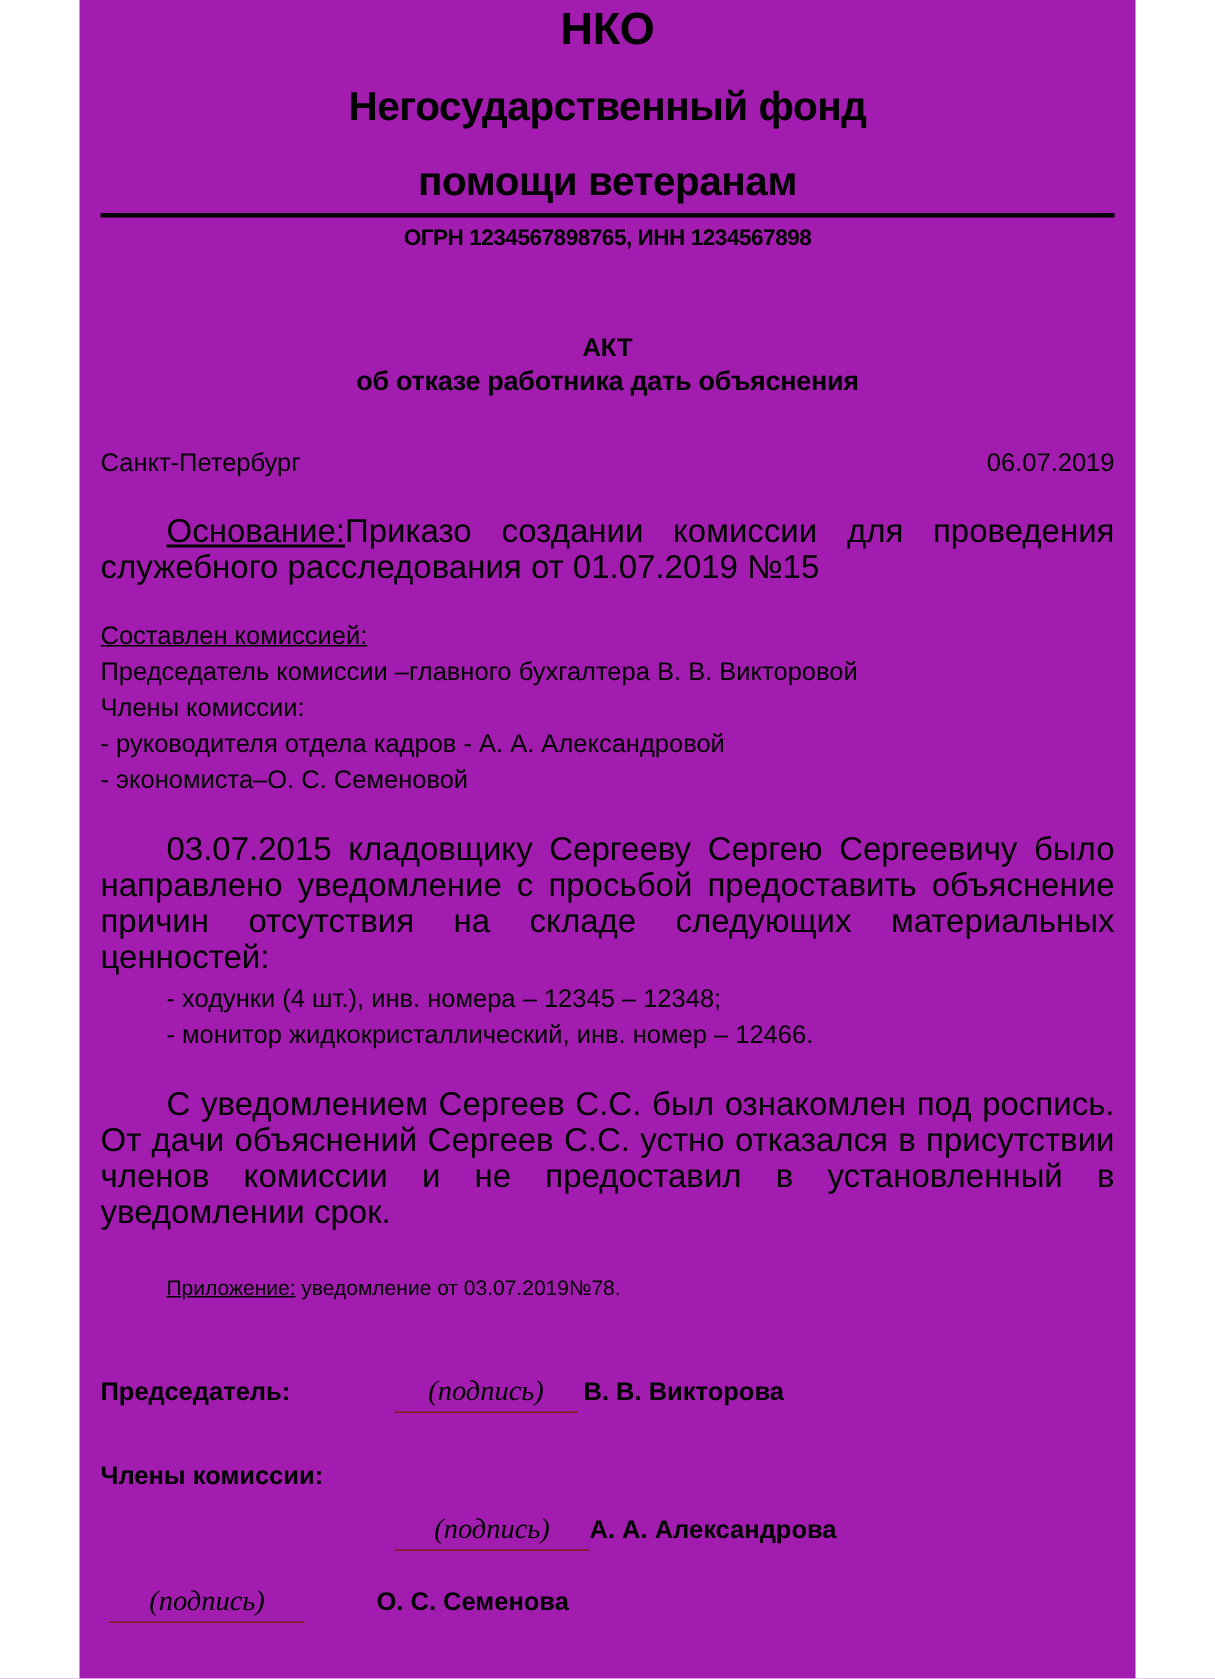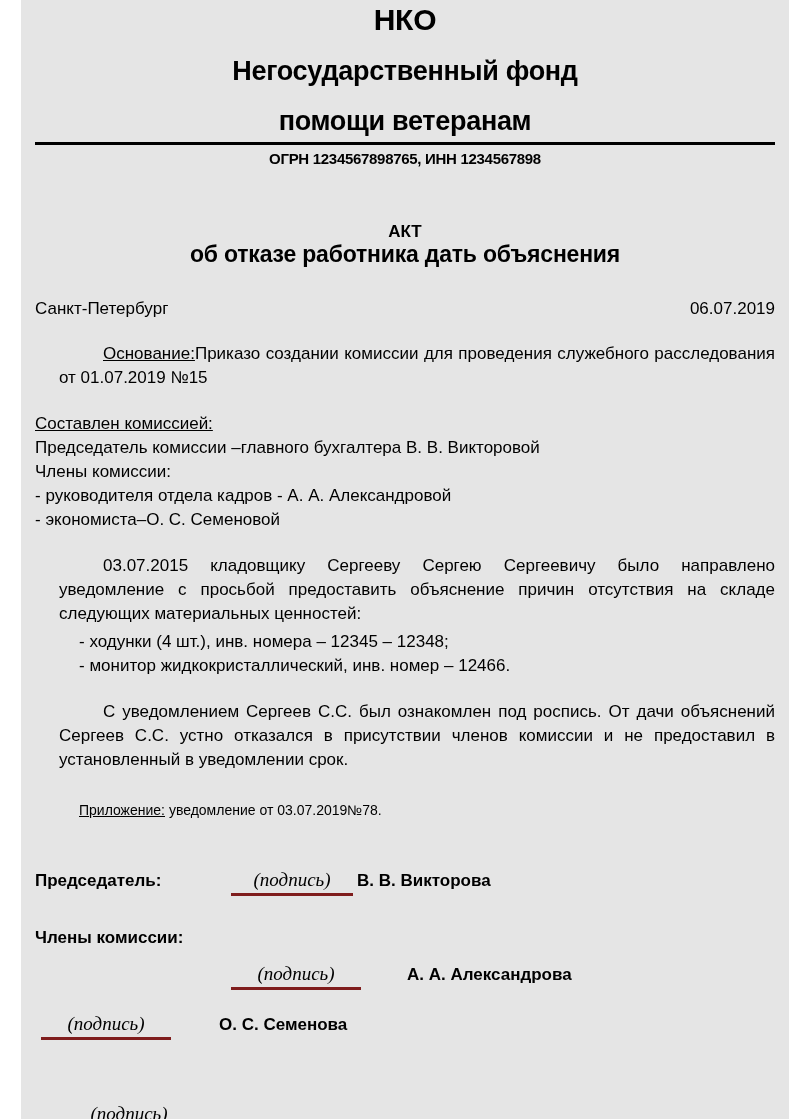--- a/index.html
+++ b/index.html
@@ -7,24 +7,24 @@
     margin: 0;
     padding: 0;
     background: #ffffff;
   }
   body {
     font-family: "Liberation Sans", sans-serif;
     color: #000000;
   }
   .page {
     position: relative;
-    width: 768px;
+    width: 704px;
     height: 1119px;
     margin: 0 auto;
-    background: #e5e5e5;
+    background: #a21caf;
     overflow: hidden;
     box-sizing: border-box;
     padding: 0 14px;
   }
 
   
   .letterhead {
     padding-top: 2px;
     text-align: center;
   }
@@ -61,46 +61,45 @@
   .doc-title-block {
     text-align: center;
     margin-top: 52px;
   }
   .doc-title {
     font-size: 17px;
     font-weight: bold;
     line-height: 22px;
   }
   .doc-subtitle {
-    font-size: 23px;
+    font-size: 18px;
     font-weight: bold;
     line-height: 23px;
     letter-spacing: -0.2px;
   }
 
   
   .city-date-row {
     display: flex;
     justify-content: space-between;
     align-items: baseline;
     margin-top: 32px;
     font-size: 17px;
     line-height: 22px;
   }
   .city { white-space: nowrap; }
   .date { white-space: nowrap; }
 
   
   .para {
-    font-size: 17px;
+    font-size: 22px;
     line-height: 24px;
     margin-top: 22px;
     text-align: justify;
     text-justify: inter-word;
-    margin-left: 24px;
   }
   .para-indent { text-indent: 44px; }
   .u { text-decoration: underline; }
 
   .block-tight {
     font-size: 17px;
     line-height: 24px;
     margin-top: 22px;
   }
   .block-tight .line { display: block; }
@@ -122,21 +121,21 @@
     line-height: 24px;
   }
   .sig-label {
     font-weight: bold;
     white-space: nowrap;
   }
   .sig-ph {
     font-family: "Liberation Serif", serif;
     font-style: italic;
     font-size: 19px;
-    border-bottom: 3px solid #7f1d1d;
+    border-bottom: 1px solid #7f1d1d;
     text-align: center;
     white-space: nowrap;
     padding: 0 2px 1px 2px;
   }
   .sig-name {
     font-weight: bold;
     white-space: nowrap;
   }
 
   .row-chairman { margin-top: 0; }
@@ -146,21 +145,21 @@
 
   .members-title {
     font-size: 17px;
     font-weight: bold;
     line-height: 24px;
     margin-top: 30px;
   }
 
   .row-member-1 { margin-top: 12px; padding-left: 196px; }
   .row-member-1 .sig-ph { min-width: 126px; }
-  .row-member-1 .sig-name { margin-left: 46px; }
+  .row-member-1 .sig-name { }
 
   .row-member-2 { margin-top: 22px; padding-left: 6px; }
   .row-member-2 .sig-ph { min-width: 126px; }
   .row-member-2 .sig-name { margin-left: 48px; }
 
   
   .ack-area { margin-top: 62px; }
   .ack-title {
     font-size: 17px;
     font-weight: bold;

